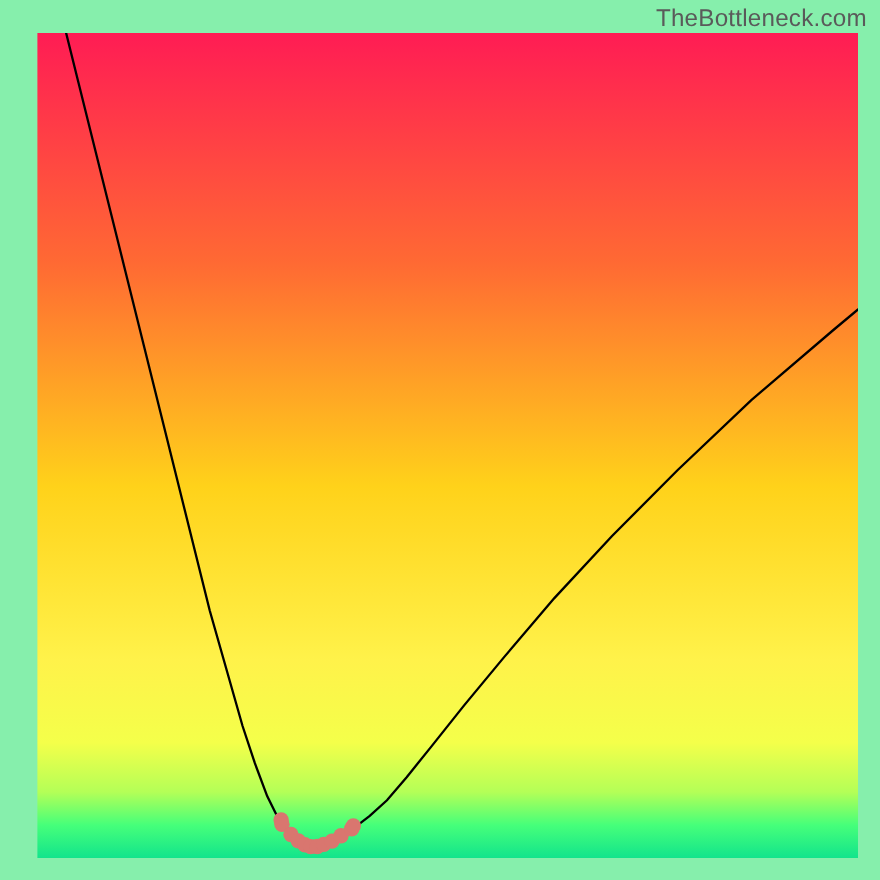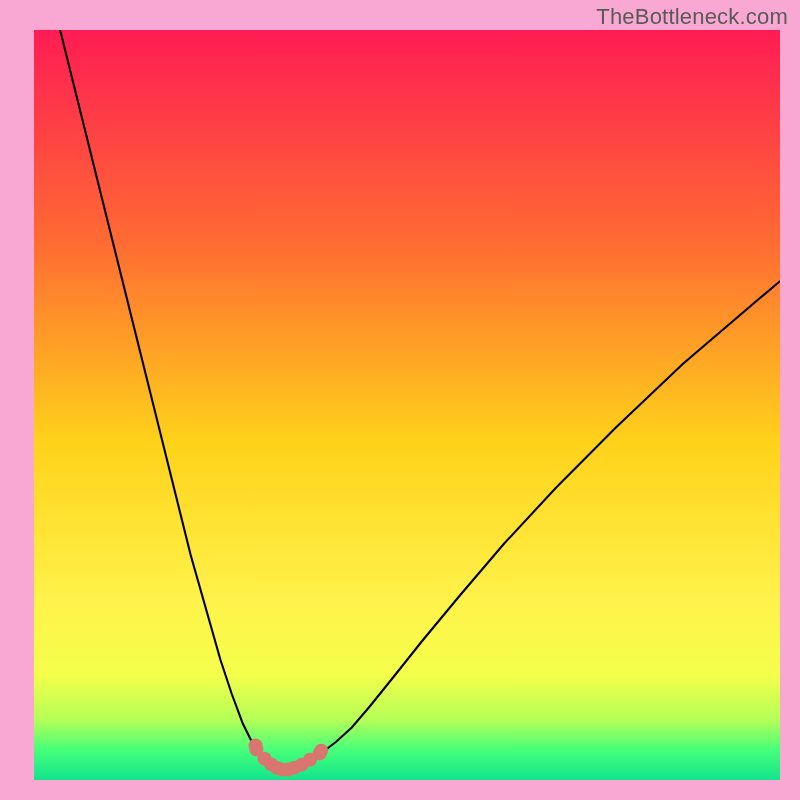--- a/index.html
+++ b/index.html
@@ -8,21 +8,21 @@
     width: 800px;
     height: 800px;
     overflow: hidden;
     background: #000;
     font-family: Arial, Helvetica, sans-serif;
   }
   .stage {
     position: relative;
     width: 800px;
     height: 800px;
-    background: #f9a8d4;
+    background: #86efac;
   }
   .watermark {
     position: absolute;
     top: 4px;
     right: 12px;
     color: #5a5a5a;
     font-size: 22px;
     font-weight: 500;
     letter-spacing: 0.2px;
     z-index: 10;

